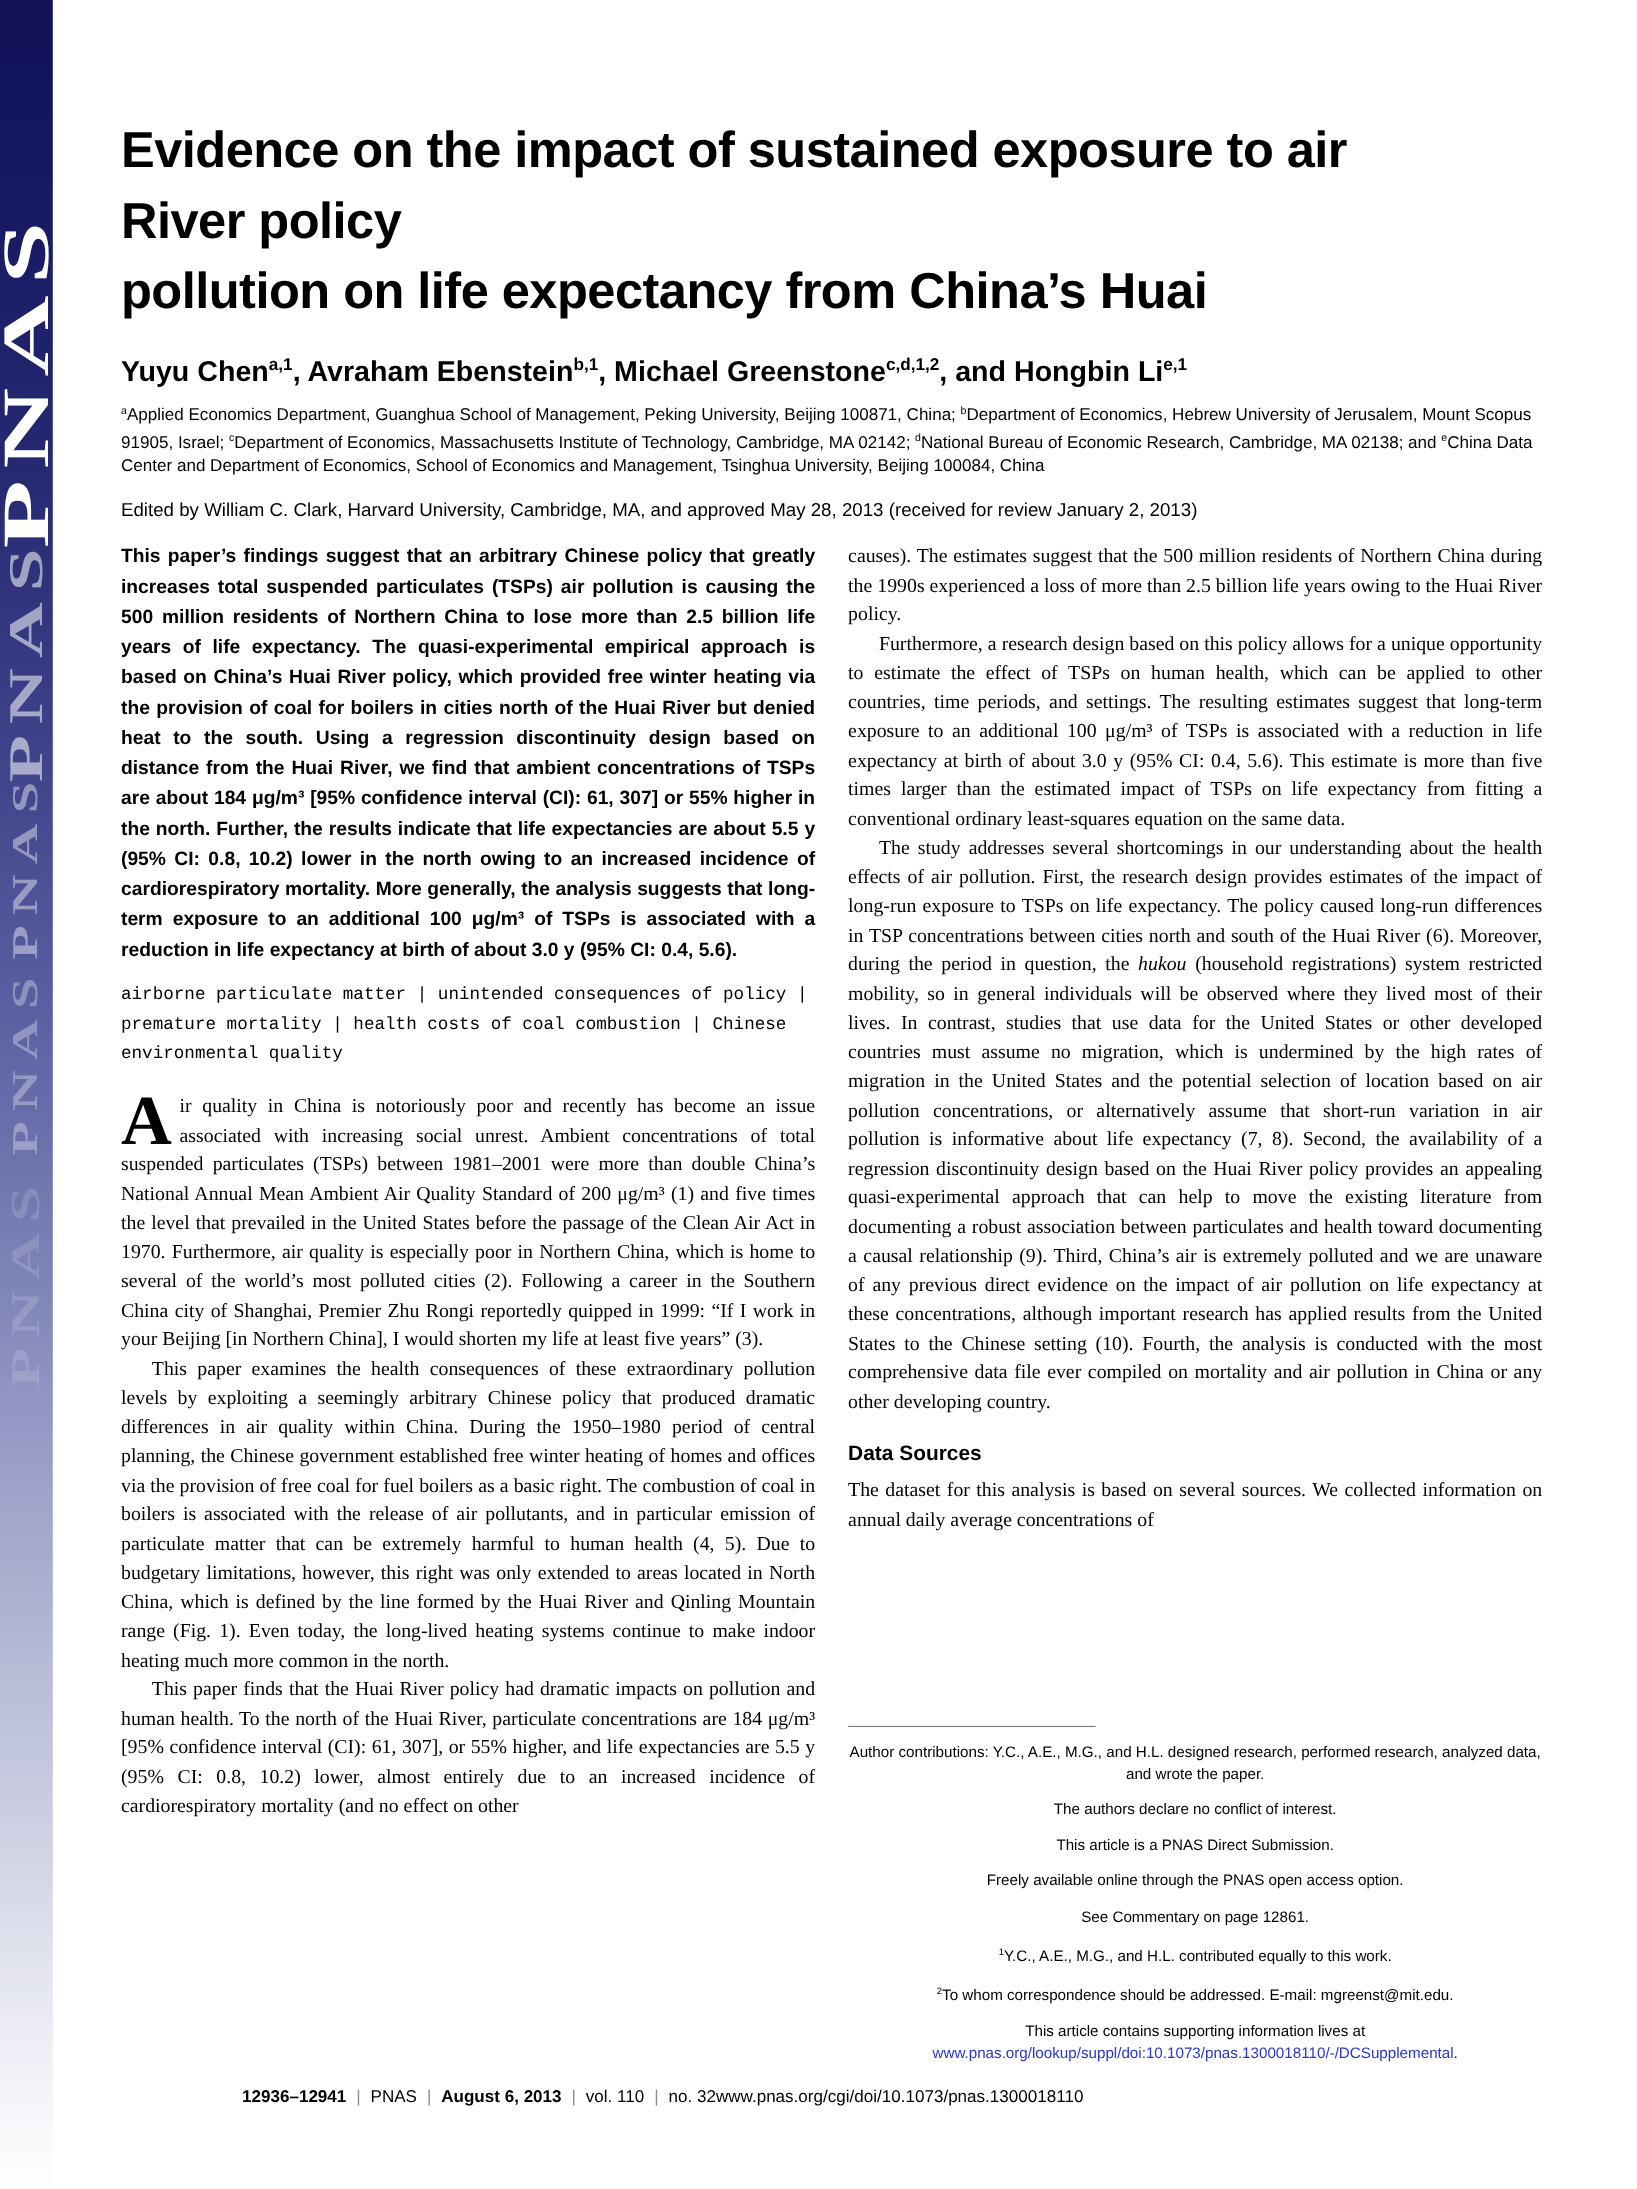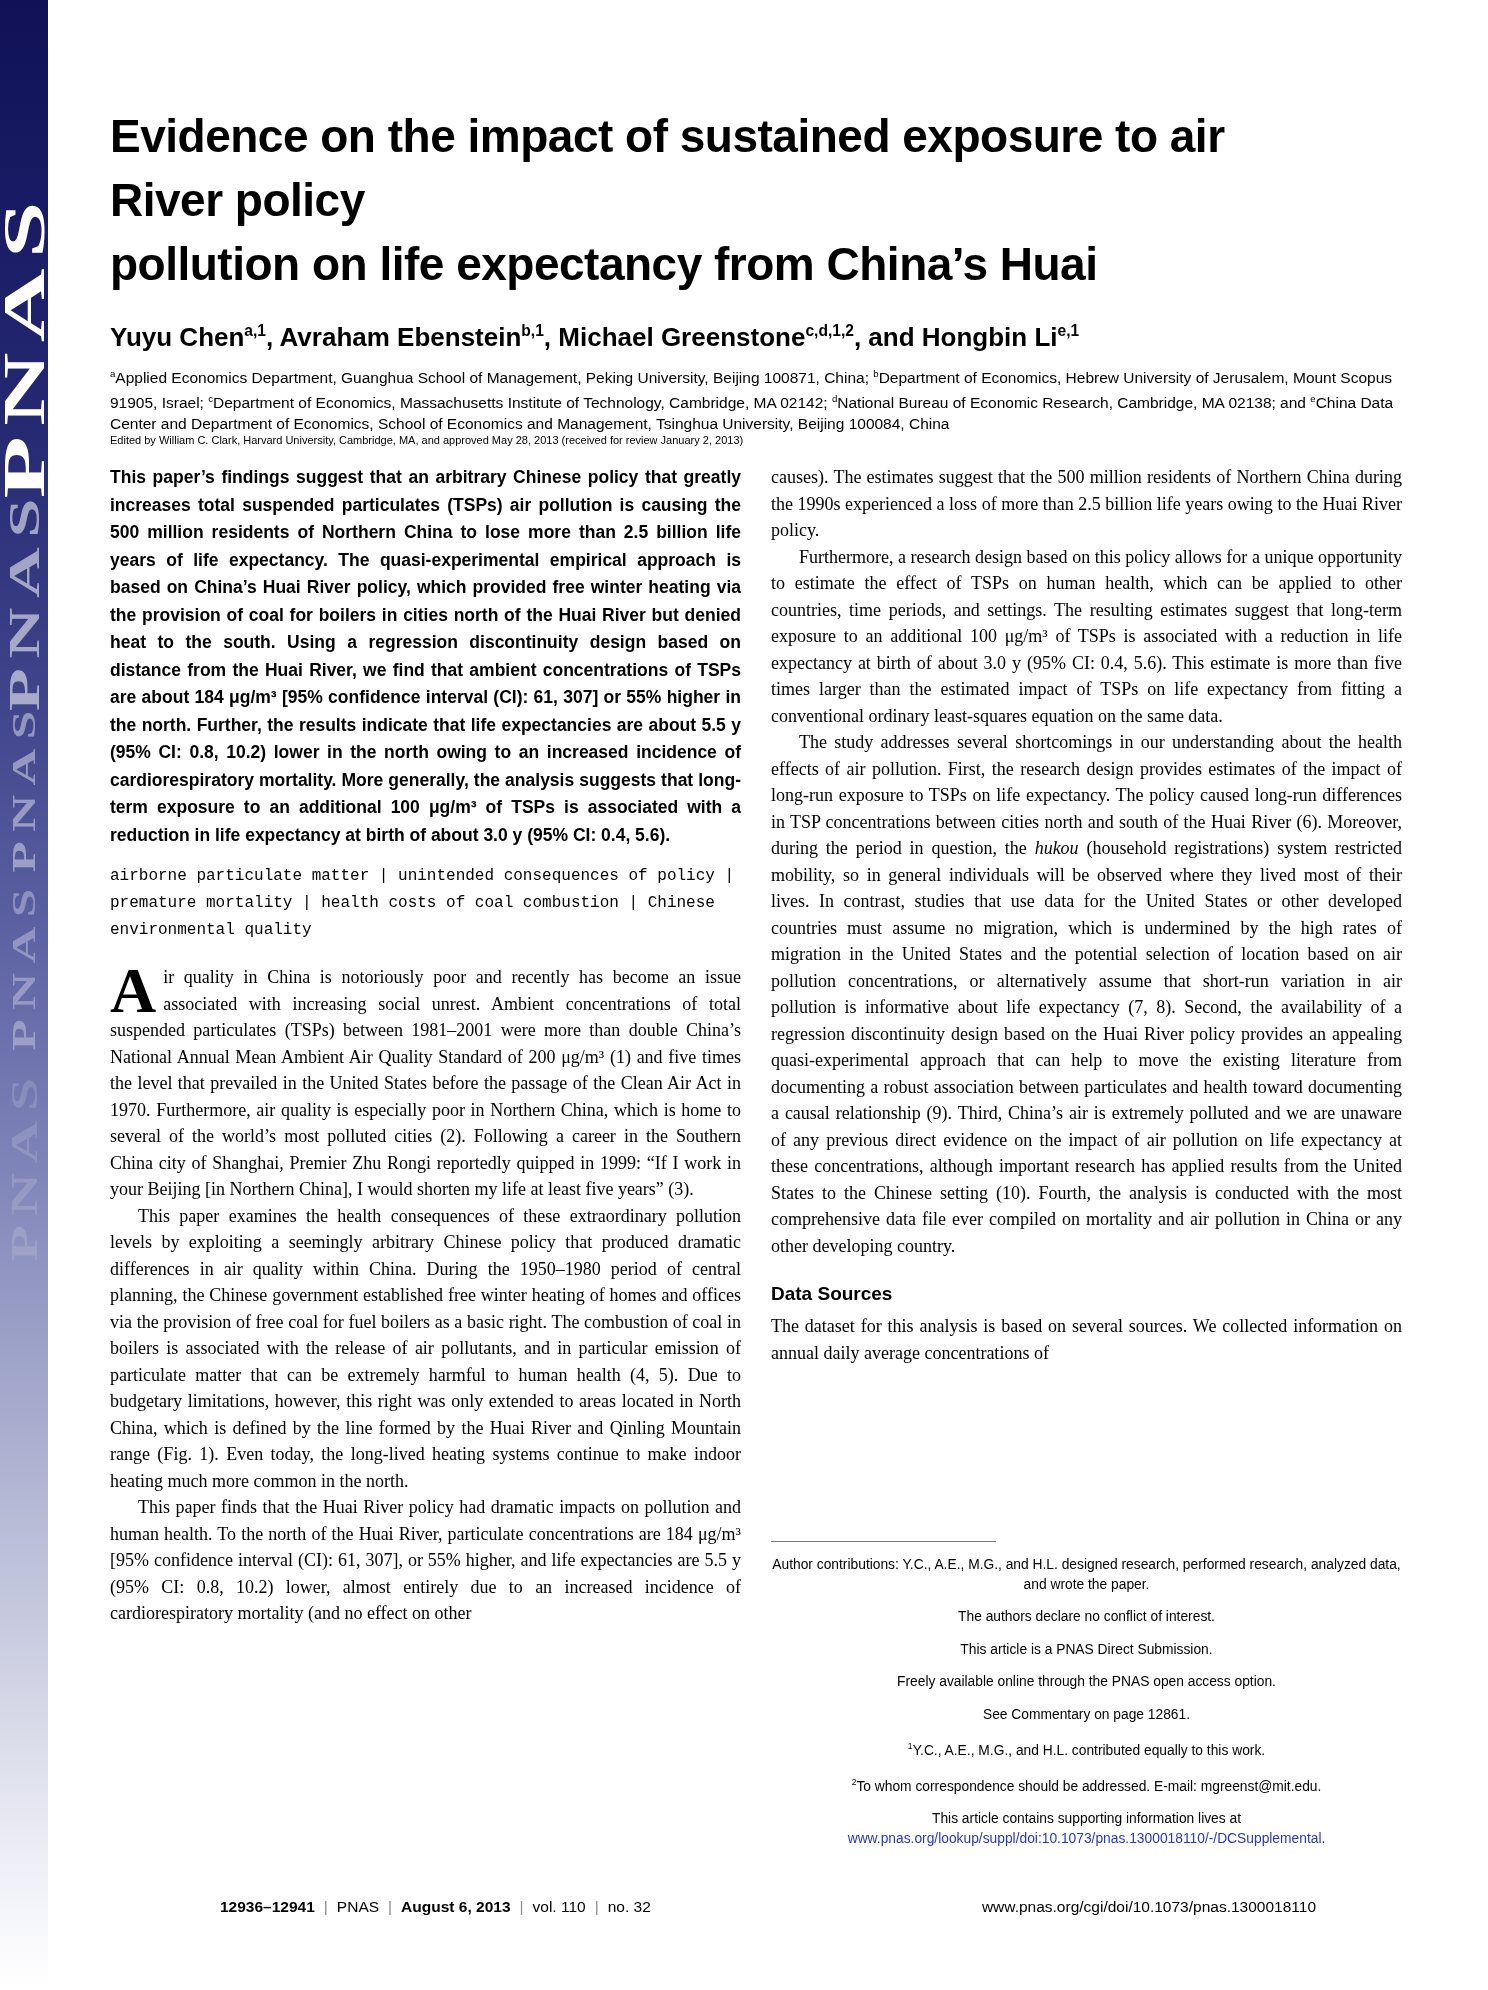--- a/index.html
+++ b/index.html
@@ -18,21 +18,21 @@
   .pnas-w4{top:965px;font-size:33px;opacity:.32;transform:translate(-50%,-50%) rotate(-90deg) scaleX(1.55);}
   .pnas-w5{top:1165px;font-size:37px;opacity:.15;transform:translate(-50%,-50%) rotate(-90deg) scaleX(1.6);}
 
   
   .content{position:absolute;left:110px;top:0;width:1292px;}
   .title{margin:104px 0 0 0;font-size:46px;line-height:64px;font-weight:bold;letter-spacing:-0.5px;}
   .authors{margin-top:26px;font-size:26px;font-weight:bold;}
   .authors sup{font-size:60%;}
   .affil{margin-top:10px;font-size:15.5px;line-height:21px;}
   .affil sup{font-size:62%;}
-  .edited{font-size:11px;}
+  .edited{margin-top:20px;font-size:17px;}
 
   .columns{display:flex;gap:30px;margin-top:18px;height:1392px;}
   .col{width:631px;}
   .col-right{display:flex;flex-direction:column;}
 
   .abstract{font-weight:bold;font-size:17.5px;line-height:27.5px;text-align:justify;}
   .keywords{margin-top:14px;font-size:16px;line-height:27px;font-family:Liberation Mono, monospace;}
 
   #left-body{margin-top:20px;}
   .body-p{margin:0;font-family:"Liberation Serif",serif;font-size:18px;line-height:26.5px;text-align:justify;}
@@ -46,21 +46,21 @@
   .fn-rule{width:225px;border-top:1px solid #7a7a7a;margin-bottom:2px;}
   .fn-item{font-size:13.8px;line-height:19.5px;margin-top:13px;}
   .fn-item sup{font-size:62%;}
 
   .it{font-style:italic;}
   .bd{font-weight:bold;}
   .sep{color:#8a8a8a;padding:0 9px;font-weight:normal;}
   .link{color:#2737c8;}
 
   .footer{position:absolute;left:110px;right:86px;top:1898px;display:flex;
-    justify-content:space-between;font-size:15.5px;align-items:baseline;}
+    justify-content:flex-start;font-size:15.5px;align-items:baseline;}
 </style>
 </head>
 <body>
 
 <div class="page">
 
   <div class="sidebar">
     <div class="pnas-word pnas-w1">PNAS</div>
     <div class="pnas-word pnas-w2">PNAS</div>
     <div class="pnas-word pnas-w3">PNAS</div>

